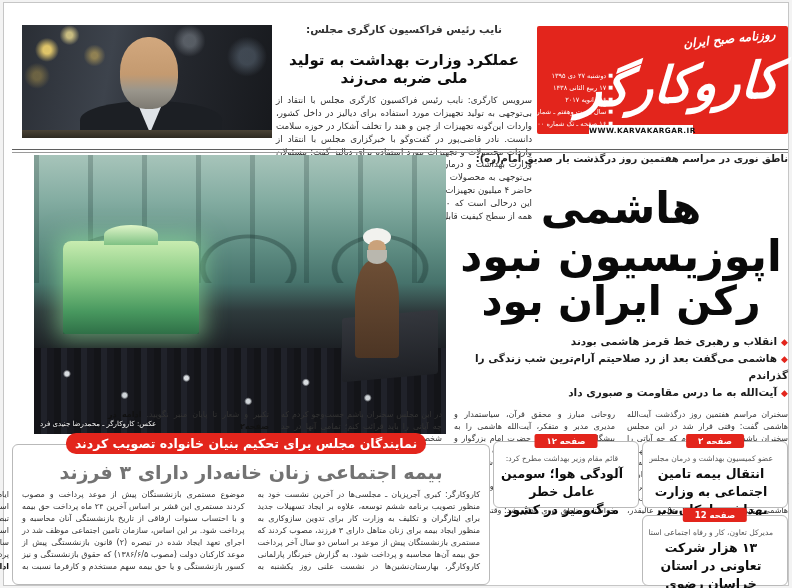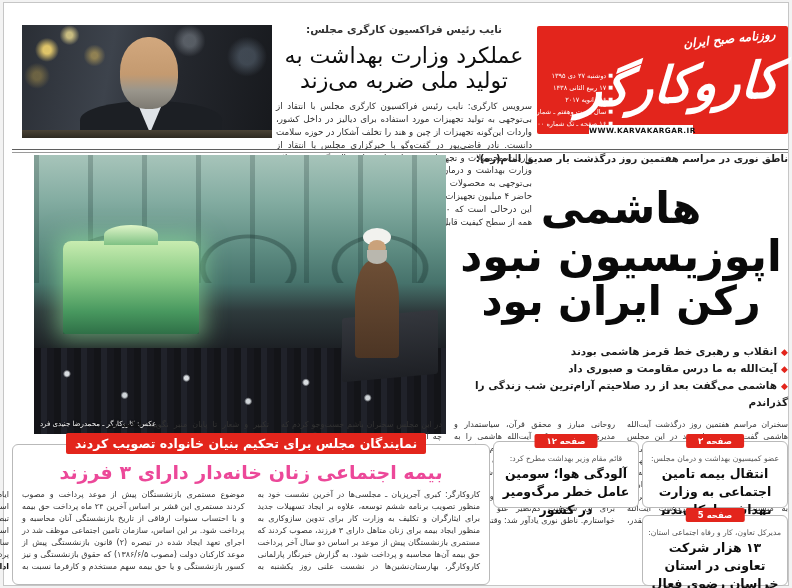--- a/index.html
+++ b/index.html
@@ -26,21 +26,21 @@
       radial-gradient(circle at 90% 28%, rgba(130,150,170,.35) 0 8px, transparent 20px),
       linear-gradient(100deg,#2a2e35 0%,#3d434c 35%,#24272d 62%,#17191d 100%); }
   .parl-head { position:absolute; left:98px; top:12px; width:58px; height:72px; border-radius:48% 48% 44% 44%;
       background:linear-gradient(180deg,#d2a87e 0%,#c49a70 52%,#9a968c 74%,#7d7a72 100%); }
   .parl-body { position:absolute; left:58px; top:76px; width:142px; height:40px; background:#1c1f24; border-radius:48% 48% 0 0; }
   .parl-shirt { position:absolute; left:117px; top:82px; width:22px; height:26px; background:#dfe3e7; clip-path:polygon(50% 100%,0 0,100% 0); }
   .parl-desk { position:absolute; left:0; bottom:0; width:100%; height:8px; background:linear-gradient(180deg,#4a4336,#2e2a22); }
 
   .top-article { position:absolute; left:272px; top:20px; width:256px; }
   .ta-kicker { font-size:10.5px; font-weight:bold; color:#333; text-align:center; }
-  .ta-headline { font-size:22px; font-weight:normal; color:#0d0d0d; text-align:center; margin-top:8px; }
+  .ta-headline { font-size:15px; font-weight:bold; color:#0d0d0d; text-align:center; margin-top:16px; }
   .ta-body { margin-top:7px; font-size:8.7px; line-height:1.48; color:#2c2c2c; text-align:justify; }
   .ta-cont { margin-top:2px; font-size:8.3px; font-weight:bold; color:#111; text-align:left; }
 
   .rule-double { position:absolute; left:8px; top:146px; width:776px; height:4px; border-top:1px solid #5f5f5f; border-bottom:1px solid #9a9a9a; }
 
   
   .photo-cer { position:absolute; left:30px; top:152px; width:412px; height:279px; overflow:hidden;
       background:linear-gradient(180deg,#a7c4ba 0%,#84ada2 16%,#5d8b81 34%,#46726b 46%,#2e3a3c 56%,#191b20 72%,#101115 100%); }
   .cer-ceiling { position:absolute; left:0; top:0; width:100%; height:46%;
       background-image:repeating-linear-gradient(90deg, rgba(12,34,32,.22) 0 5px, transparent 5px 54px),
@@ -66,35 +66,35 @@
   .sp-beard { position:absolute; left:22px; top:22px; width:20px; height:14px; background:#b9b7ae; border-radius:0 0 50% 50%; }
   .sp-robe { position:absolute; left:10px; top:32px; width:44px; height:98px; background:linear-gradient(180deg,#6e4f36,#4c3524); border-radius:40% 40% 4px 4px; }
   .cer-podium { position:absolute; right:2%; bottom:20%; width:96px; height:64px; background:linear-gradient(180deg,#34373d,#1e2025); transform:skewY(-5deg); border-radius:3px; }
   .cer-caption { position:absolute; left:6px; bottom:6px; color:#fff; font-size:7px; font-weight:normal; text-shadow:0 0 2px #000; }
 
   
   .main-article { position:absolute; left:450px; top:150px; width:334px; }
   .ma-kicker { font-size:10px; font-weight:bold; color:#222; text-align:right; }
   .ma-h1 { font-size:43px; font-weight:bold; color:#0a0a0a; text-align:center; line-height:1.12; margin-top:20px; letter-spacing:-1px; }
   .ma-h2 { font-size:41px; font-weight:bold; color:#0a0a0a; text-align:center; line-height:1.05; letter-spacing:-1px; }
-  .ma-bullets { margin-top:20px; }
+  .ma-bullets { margin-top:10px; }
   .ma-bullet { font-size:10.5px; font-weight:bold; color:#1c1c1c; line-height:1.62; text-align:right; }
   .ma-bullet .dia { color:#e3251c; font-size:9px; margin-left:4px; }
   .ma-body { margin-top:8px; height:112px; column-count:2; column-gap:12px; font-size:8px; line-height:1.5; color:#333; text-align:justify; }
   .ma-cont { font-weight:bold; color:#111; }
 
   
-  .banner { position:absolute; left:62px; top:430px; width:360px; height:21px; background:#e3251c; color:#fff; font-size:12.5px; font-weight:bold; text-align:center; line-height:21px; border-radius:2px; z-index:3; }
+  .banner { position:absolute; left:62px; top:430px; width:360px; height:21px; background:#e3251c; color:#fff; font-size:12.5px; font-weight:bold; text-align:center; line-height:21px; border-radius:10px; z-index:3; }
   .family-box { position:absolute; left:8px; top:441px; width:478px; height:141px; border:1px solid #b9b9b9; border-radius:6px; background:#fff; padding:16px 9px 6px 9px; }
-  .fa-headline { font-size:19px; font-weight:bold; color:#ec4899; text-align:center; }
+  .fa-headline { font-size:19px; font-weight:bold; color:#737373; text-align:center; }
   .fa-body { margin-top:6px; height:92px; column-count:2; column-gap:13px; font-size:8px; line-height:1.5; color:#333; text-align:justify; }
   .fa-cont { font-weight:bold; color:#111; }
 
   
-  .teaser { position:absolute; width:146px; border:1px solid #b9b9b9; border-radius:6px; background:#fff; text-align:center; padding:10px 6px 4px 6px; }
+  .teaser { position:absolute; width:146px; border:1px solid #b9b9b9; border-radius:6px; background:#fff; text-align:center; padding:10px 14px 4px 6px; }
   .t-mid1 { left:489px; top:438px; height:67px; }
   .t-mid2 { left:489px; top:512px; height:71px; }
   .t-right1 { left:638px; top:438px; height:67px; }
   .t-right2 { left:638px; top:512px; height:71px; }
   .t-tab { position:absolute; top:-8px; left:50%; transform:translateX(-50%); background:#e3251c; color:#fff; font-size:8.5px; font-weight:bold; line-height:14px; padding:0 12px; border-radius:2px; white-space:nowrap; }
   .t-kicker { font-size:7.6px; color:#555; margin-top:2px; white-space:nowrap; overflow:hidden; }
   .t-headline { font-size:12.5px; font-weight:bold; color:#0d0d0d; line-height:1.45; margin-top:2px; }
 </style>
 </head>
 <body>
@@ -144,22 +144,22 @@
       </div>
       <div class="cer-caption">عکس: کاروکارگر ـ محمدرضا جنیدی فرد</div>
     </div>
 
     <div class="main-article">
       <div class="ma-kicker">ناطق نوری در مراسم هفتمین روز درگذشت یار صدیق امام(ره):</div>
       <div class="ma-h1">هاشمی اپوزیسیون نبود</div>
       <div class="ma-h2">رکن ایران بود</div>
       <div class="ma-bullets">
         <div class="ma-bullet"><span class="dia">◆</span><span>انقلاب و رهبری خط قرمز هاشمی بودند</span></div>
+        <div class="ma-bullet"><span class="dia">◆</span><span>هاشمی می‌گفت بعد از رد صلاحیتم آرام‌ترین شب زندگی را گذراندم</span></div>
         <div class="ma-bullet"><span class="dia">◆</span><span>آیت‌الله به ما درس مقاومت و صبوری داد</span></div>
-        <div class="ma-bullet"><span class="dia">◆</span><span>هاشمی می‌گفت بعد از رد صلاحیتم آرام‌ترین شب زندگی را گذراندم</span></div>
       </div>
       <div class="ma-body"><span>سخنران مراسم هفتمین روز درگذشت آیت‌الله هاشمی گفت: وقتی قرار شد در این مجلس سخنران باشم، جست‌وجو کردم که چه آیاتی را باید قرائت کنم. آیات زیادی آمد که تمامی آنها در حد شخصیت آیت‌الله هاشمی بود؛ آیاتی که به حق آقای هاشمی مصداق آنها بود. به گزارش کاروکارگر، حجت‌الاسلام ناطق‌نوری در سخنرانی به مناسبت هفتمین روز درگذشت آیت‌الله هاشمی عنوان کرد: ارتحال عالم عالیقدر، روحانی مبارز و محقق قرآن، سیاستمدار و مدیری مدبر و متفکر، آیت‌الله هاشمی را به پیشگاه حضرت ولیعصر، حضرت امام بزرگوار و محضر مقام معظم رهبری و خانواده آن مرحوم تسلیت می‌گویم. او افزود: آیت‌الله هاشمی یادآور شکنجه‌ها و همبند انقلاب در تمامی ناملایمتی‌ها بود و یک یار وفادار و هوشیار بود و از خداوند برای آن شخصیت کم‌نظیر علو درجات را خواستارم. ناطق نوری یادآور شد: وقتی قرار شد در این مجلس سخنران باشم جست‌وجو کردم که چه آیاتی را باید قرائت کنم؛ تمامی آنها در حد شخصیت آیت‌الله هاشمی بود و هاشمی مصداق آنها بود. پس اینکه ناطق نوری فرمایش امام مبنی بر اینکه «چون نهضت زنده است» را یادآور شد مردم تکبیر گفتند و ناطق‌نوری تاکید کرد که تکبیر نگویید تا رشته سخن از دستم نرود. او که جلسه بعدازظهر خود را تعطیل کرده بود گفت از کسانی که به این مراسم می‌آیند خواهش می‌کنم تکبیر و شعار تا پایان منبر نگویید. </span><span class="ma-cont">ادامه در صفحه۲</span></div>
     </div>
 
     <div class="banner">نمایندگان مجلس برای تحکیم بنیان خانواده تصویب کردند</div>
     <div class="family-box">
       <div class="fa-headline">بیمه اجتماعی زنان خانه‌دار دارای ۳ فرزند</div>
       <div class="fa-body"><span>کاروکارگر: کبری آجرپزیان ـ مجلسی‌ها در آخرین نشست خود به منظور تصویب برنامه ششم توسعه، علاوه بر ایجاد تسهیلات جدید برای ایثارگران و تکلیف به وزارت کار برای تدوین سازوکاری به منظور ایجاد بیمه برای زنان متاهل دارای ۳ فرزند، مصوب کردند که مستمری بازنشستگان پیش از موعد بر اساس دو سال آخر پرداخت حق بیمه آن‌ها محاسبه و پرداخت شود. به گزارش خبرنگار پارلمانی کاروکارگر، بهارستان‌نشین‌ها در نشست علنی روز یکشنبه به موضوع مستمری بازنشستگان پیش از موعد پرداخت و مصوب کردند مستمری این قشر بر اساس آخرین ۲۴ ماه پرداخت حق بیمه و با احتساب سنوات ارفاقی از تاریخ بازنشستگی آنان محاسبه و پرداخت شود. بر این اساس، سازمان تامین اجتماعی موظف شد در اجرای تعهد ایجاد شده در تبصره (۲) قانون بازنشستگی پیش از موعد کارکنان دولت (مصوب ۱۳۸۶/۶/۵) که حقوق بازنشستگی و نیز کسور بازنشستگی و یا حق بیمه سهم مستخدم و کارفرما نسبت به ایام سنوات ارفاقی را به مأخذ اشتغال و ضریب ۱/۱ دریافت نموده است و منطبق بر تعهدات بیمه‌ای (ماده ۷۷ قانون تامین اجتماعی و تبصره ذیل آن)، مستمری بازنشستگان مشمول قانون مذکور را بر اساس آخرین ۲۴ ماه پرداخت حق بیمه و با احتساب سنوات ارفاقی سال‌های ۳۰-۲۹ و در صورت نرسیدن به حد مذکور آخرین ۲ سال پرداخت حق بیمه از تاریخ بازنشستگی آنان محاسبه و پرداخت نماید. </span><span class="fa-cont">ادامه در صفحه ۱۱</span></div>
     </div>
 
@@ -167,19 +167,19 @@
       <div class="t-tab">صفحه ۱۲</div>
       <div class="t-kicker">قائم مقام وزیر بهداشت مطرح کرد:</div>
       <div class="t-headline">آلودگی هوا؛ سومین عامل خطر مرگ‌ومیر در کشور</div>
     </div>
     <div class="teaser t-right1">
       <div class="t-tab">صفحه ۳</div>
       <div class="t-kicker">عضو کمیسیون بهداشت و درمان مجلس:</div>
       <div class="t-headline">انتقال بیمه تامین اجتماعی به وزارت بهداشت امکان‌پذیر نیست</div>
     </div>
     <div class="teaser t-right2">
-      <div class="t-tab">صفحه 5</div>
+      <div class="t-tab">صفحه 12</div>
       <div class="t-kicker">مدیرکل تعاون، کار و رفاه اجتماعی استان:</div>
       <div class="t-headline">۱۳ هزار شرکت تعاونی در استان خراسان رضوی فعال هستند</div>
     </div>
 
   </div>
 </div>
 
 </body></html>

